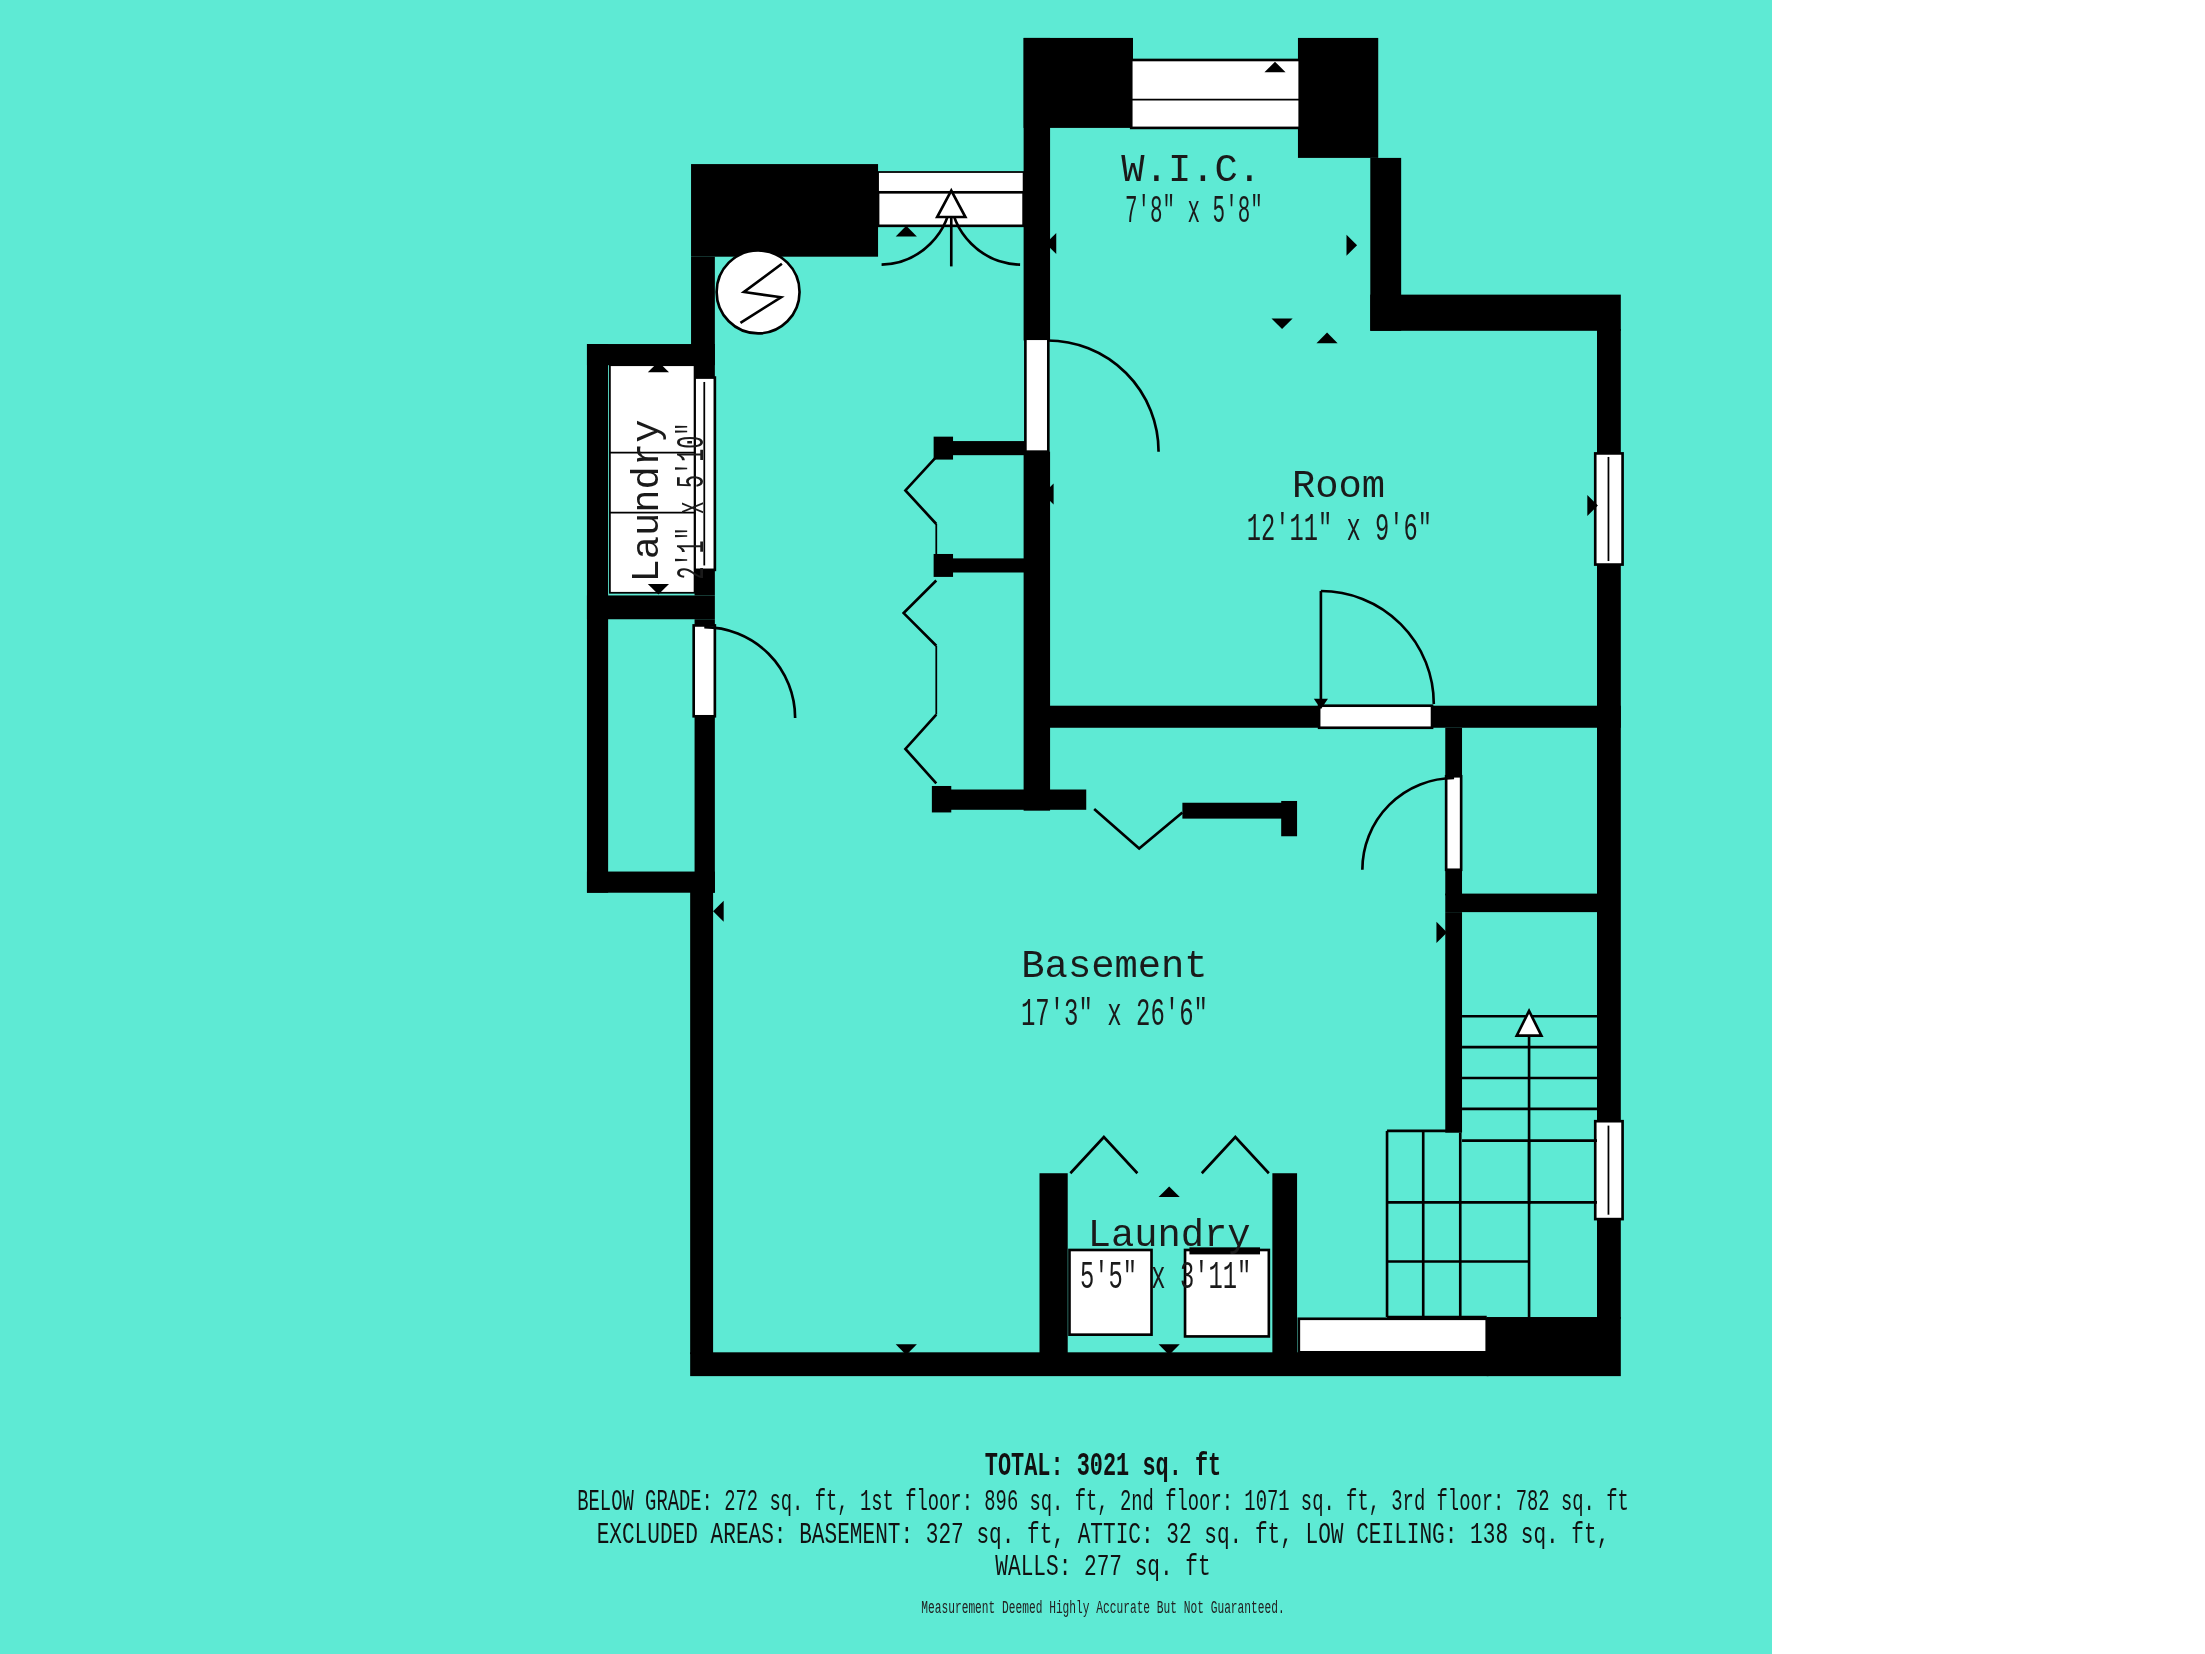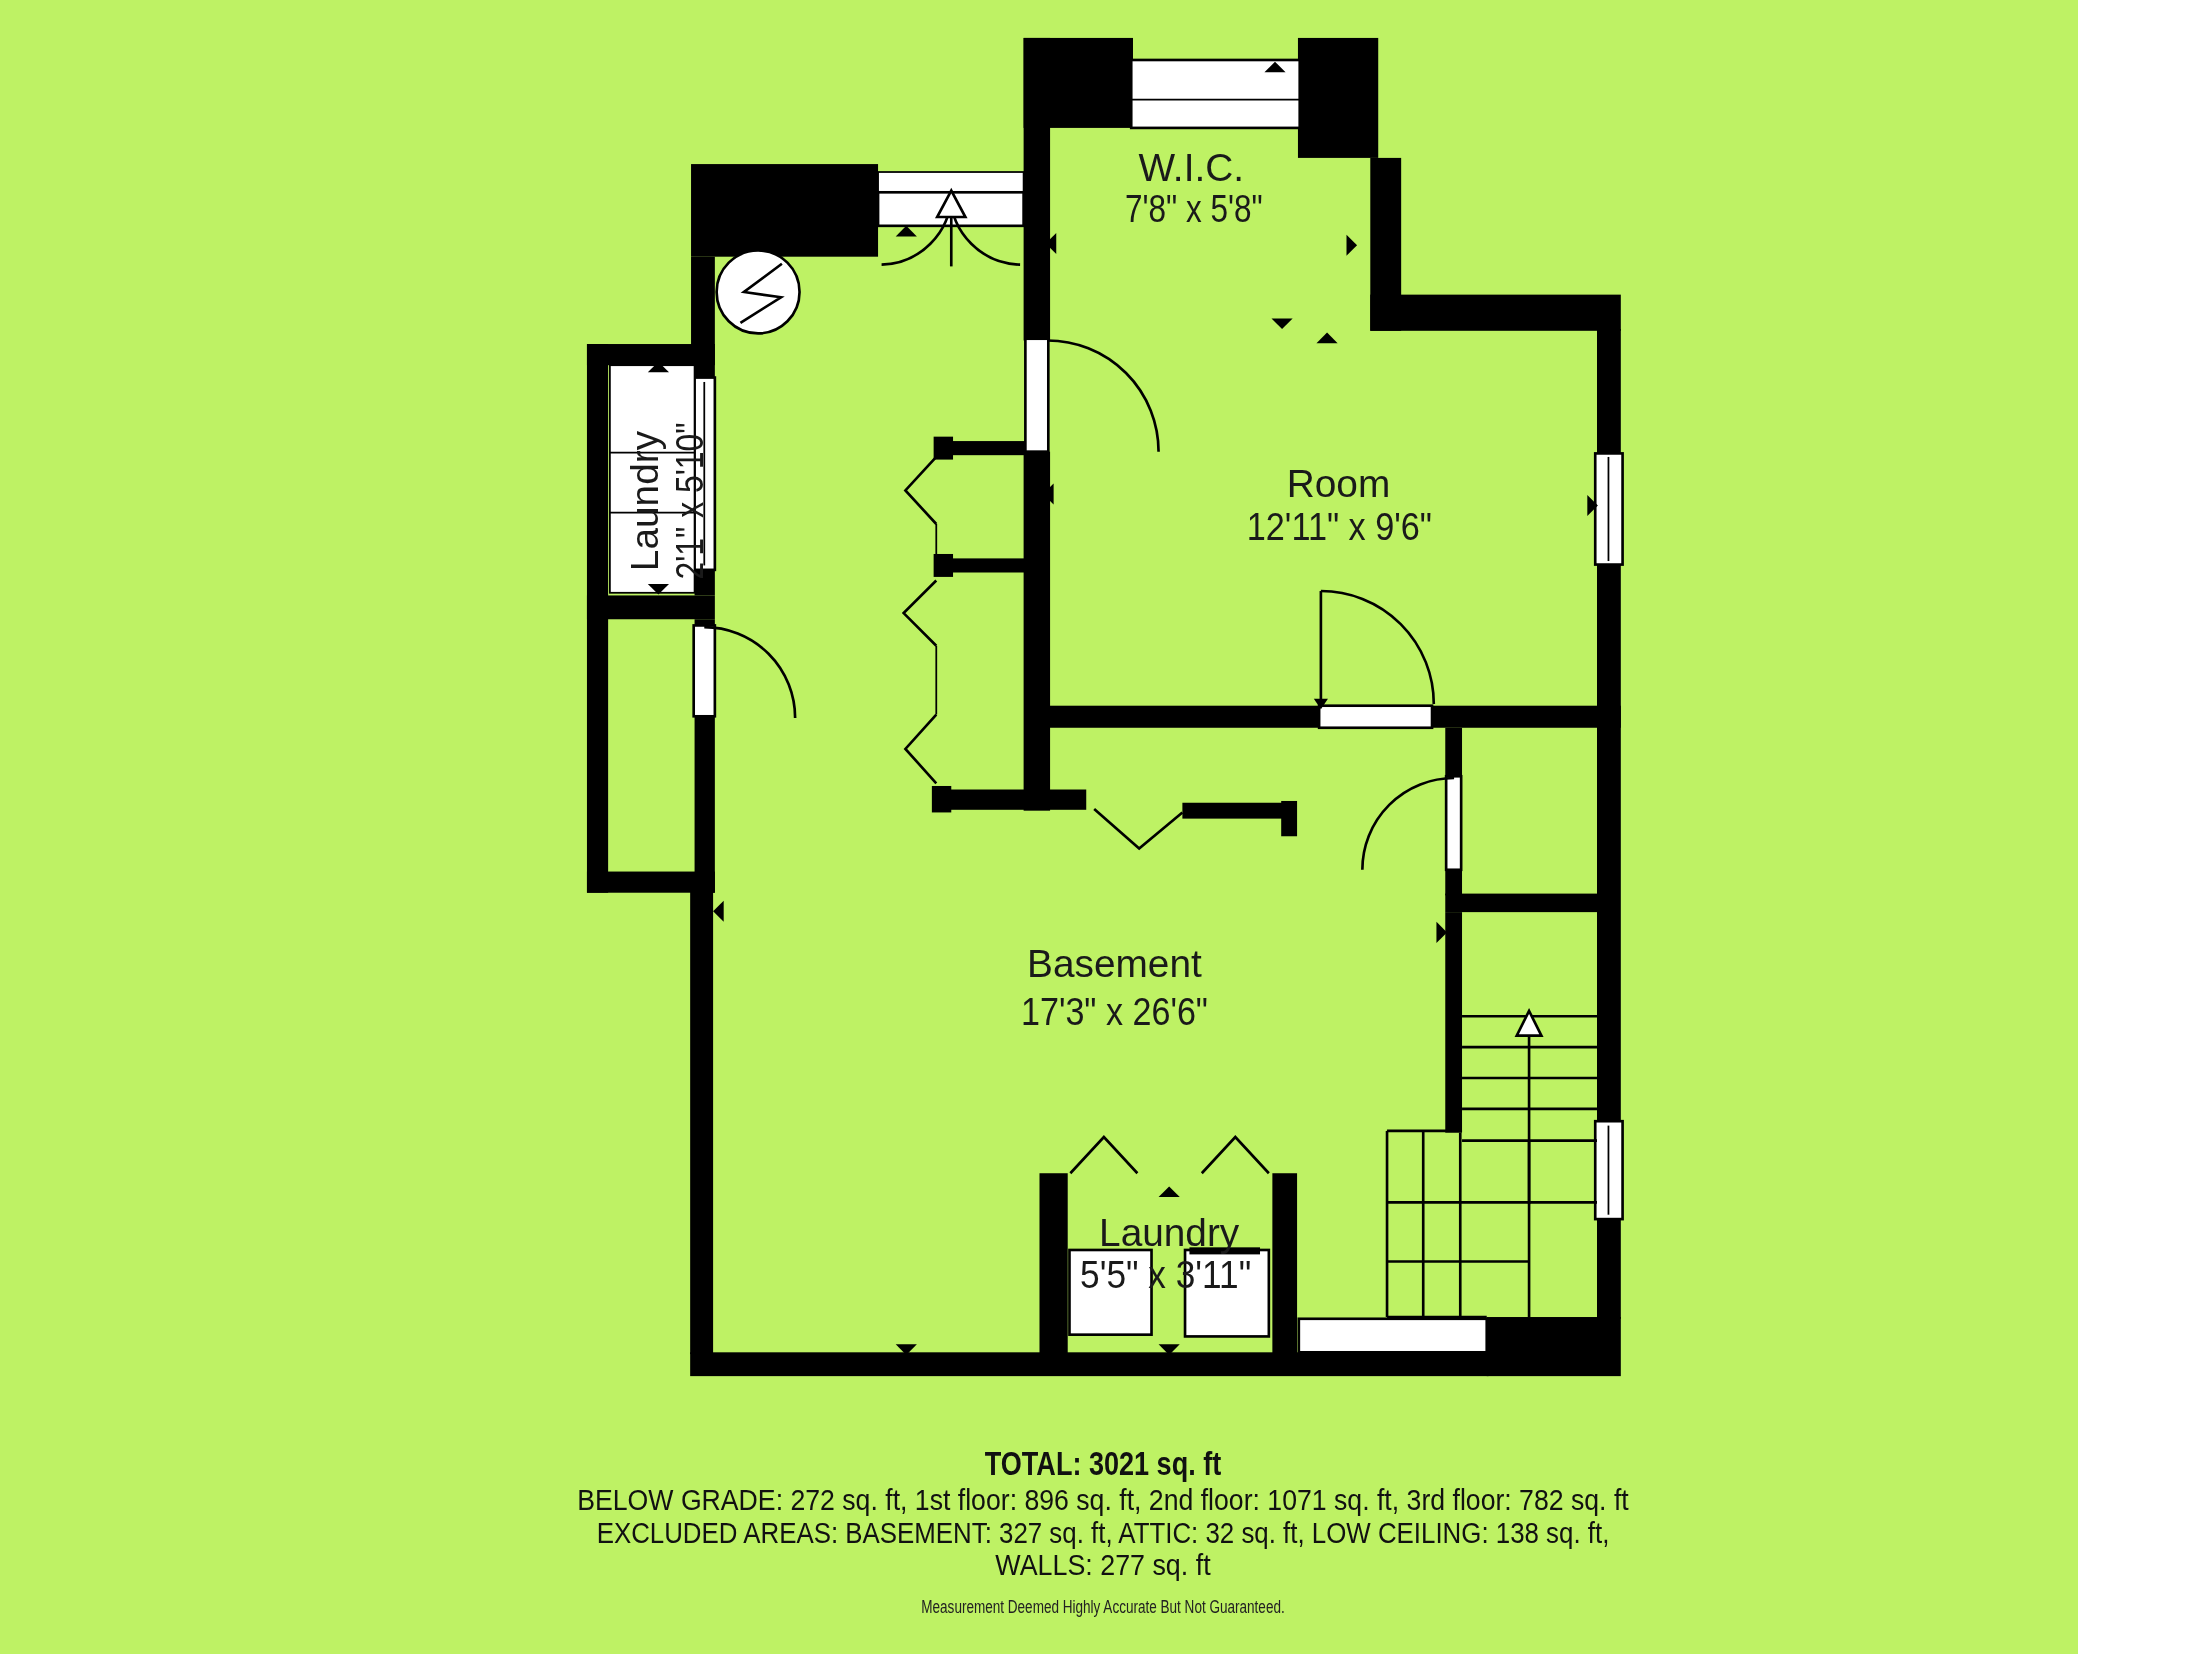--- a/index.html
+++ b/index.html
@@ -1,17 +1,17 @@
 <!DOCTYPE html>
 <html style="font-size:14px"><head>
 <meta charset="utf-8">
 <style>
   html,body{margin:0;padding:0;background:#ffffff;}
-  .stage{position:relative;width:2078px;height:1654px;background:#bef264;
-         font-family:Liberation Sans, sans-serif;overflow:hidden;}
+  .stage{position:relative;width:1772px;height:1654px;background:#5eead4;
+         font-family:Liberation Mono, monospace;overflow:hidden;}
   svg{position:absolute;left:0;top:0;}
   .wall{fill:#000000;stroke:none;}
   .whitebox{fill:#ffffff;stroke:#000000;stroke-width:3;}
   .whitebox2{fill:#ffffff;stroke:#000000;stroke-width:2;}
   .ln{stroke:#000000;stroke-width:3;fill:none;}
   .ln2{stroke:#000000;stroke-width:2;fill:none;}
   .tri{fill:#000000;stroke:none;}
   .opentri{fill:#ffffff;stroke:#000000;stroke-width:3;}
   .roomname{font-size:44px;fill:#1a1a1a;text-anchor:middle;}
   .roomdim{font-size:43px;fill:#1a1a1a;text-anchor:middle;}

